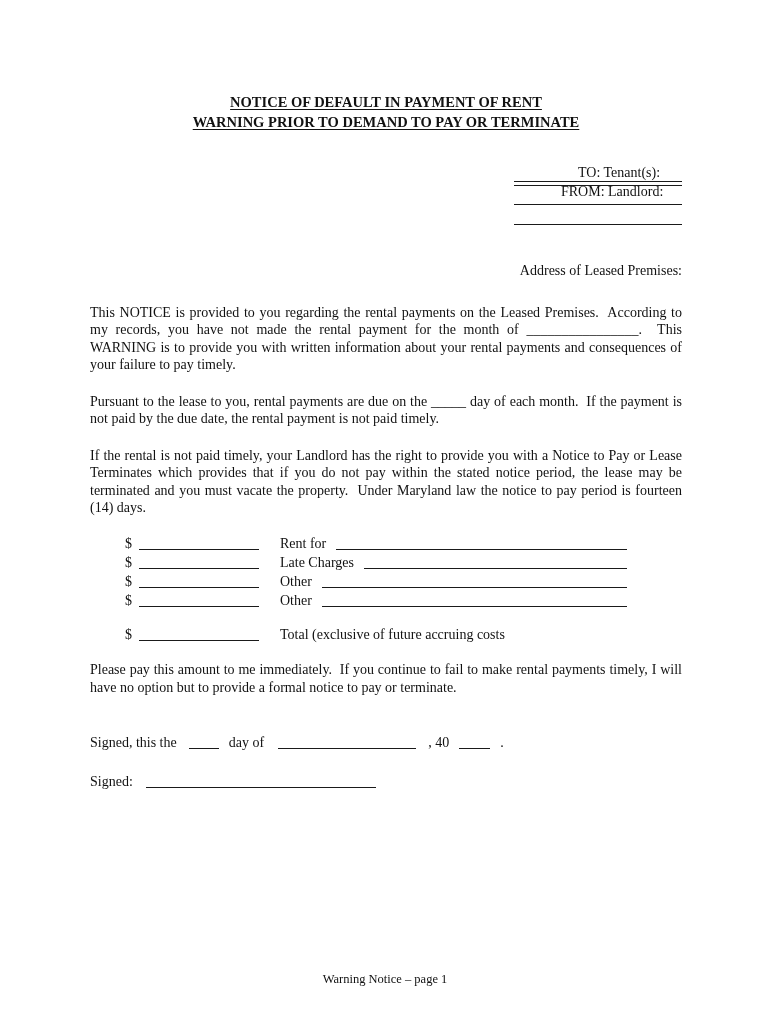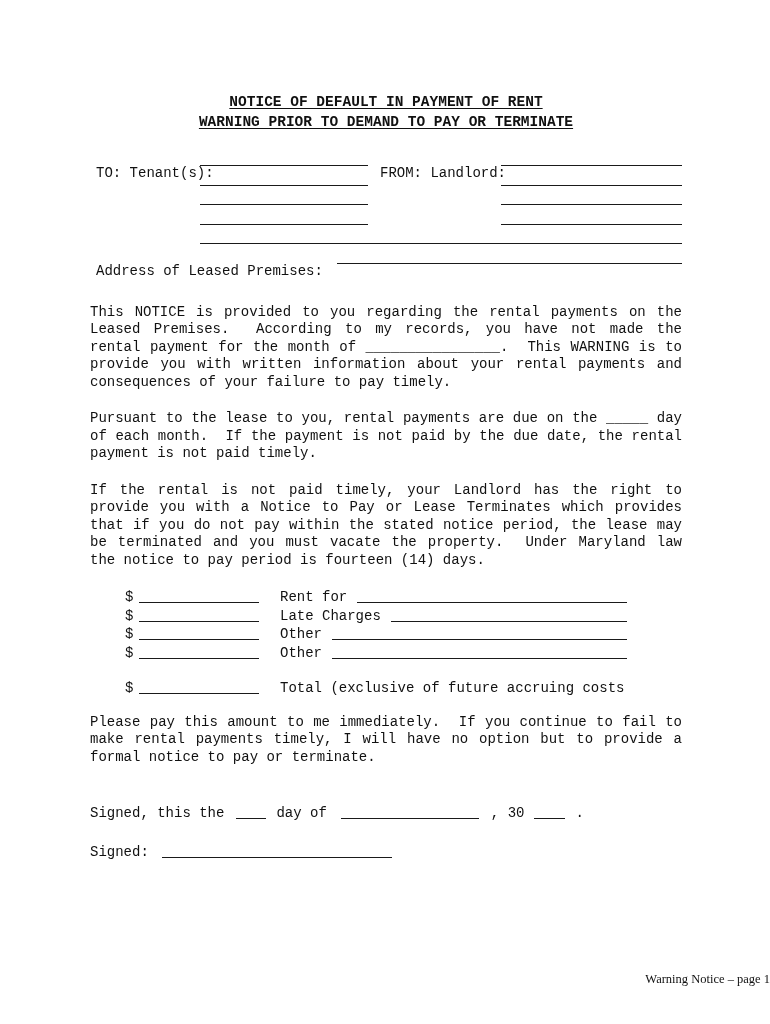--- a/index.html
+++ b/index.html
@@ -1,32 +1,32 @@
 <!DOCTYPE html>
 <html><head>
 <meta charset="utf-8">
 <style>
   html,body{margin:0;padding:0;background:#ffffff;}
   body{
     width:770px;height:1024px;position:relative;overflow:hidden;
     font-family:"Liberation Serif","DejaVu Serif",serif;
     font-size:14px;color:#111;
   }
-  .page{padding:92px 88px 0 90px;position:relative;font-family:Liberation Mono, monospace;}
+  .page{padding:92px 88px 0 90px;position:relative;}
 
   
   .title{ text-align:center; font-weight:bold; font-size:14.5px; line-height:20px; }
   .title-line{ text-decoration:underline; text-underline-offset:2px; }
 
   
   .bl{ border-bottom:1px solid #1a1a1a; }
 
   
   .tofrom{ margin-top:33px; }
-  .tf-row{ display:flex; align-items:flex-start; height:19.5px; }
+  .tf-row{ display:flex; align-items:flex-end; height:19.5px;flex-direction:column; }
   .tf-label{ white-space:nowrap; }
   .tf-label.to{ padding-left:6px; width:110px; box-sizing:border-box; }
   .tf-indent{ width:110px; flex:0 0 auto; }
   .bl.tenant{ width:168px; flex:0 0 auto; margin-bottom:2px; }
   .tf-gap{ width:12px; flex:0 0 auto; }
   .tf-label.from{ width:121px; box-sizing:border-box; }
   .tf-gap2{ width:133px; flex:0 0 auto; }
   .bl.landlord{ flex:1 1 auto; margin-bottom:2px; }
   .bl.full{ flex:1 1 auto; margin-bottom:2px; }
   .tf-row.addr{ margin-top:0.5px; }
@@ -53,21 +53,21 @@
   .sign-date{ display:flex; align-items:flex-end; margin-top:36px; height:19px; }
   .sign-date span{ white-space:pre; }
   .bl.day-blank{ width:30px; margin:0 10px 2px 12px; }
   .bl.month-blank{ width:138px; margin:0 12px 2px 14px; }
   .bl.year-blank{ width:31px; margin:0 10px 2px 10px; }
   .sig-row{ display:flex; align-items:flex-end; margin-top:20px; height:19px; }
   .bl.signature-line{ width:230px; flex:0 0 auto; margin-left:13px; margin-bottom:2px; }
   .sig-caption{ margin-left:64px; margin-top:1px; line-height:18px; }
 
   
-  .footer{ position:absolute; left:0; right:0; bottom:37px; text-align:right; font-size:12.5px; }
+  .footer{ position:absolute; left:0; right:0; bottom:37px; text-align:center; font-size:12.5px; }
 </style>
 </head>
 <body>
 
 <div class="page">
 
   <div class="title">
     <div class="title-line">NOTICE OF DEFAULT IN PAYMENT OF RENT</div>
     <div class="title-line">WARNING PRIOR TO DEMAND TO PAY OR TERMINATE</div>
   </div>
@@ -149,21 +149,21 @@
     </div>
   </div>
 
   <p class="para pay">Please pay this amount to me immediately.  If you continue to fail to make rental payments timely, I will have no option but to provide a formal notice to pay or terminate.</p>
 
   <div class="sign-date">
     <span>Signed, this the</span>
     <span class="bl day-blank"></span>
     <span>day of</span>
     <span class="bl month-blank"></span>
-    <span>, 30</span>
+    <span>, 40</span>
     <span class="bl year-blank"></span>
     <span>.</span>
   </div>
 
   <div class="sig-row">
     <span>Signed:</span>
     <span class="bl signature-line"></span>
   </div>
 
 </div>

